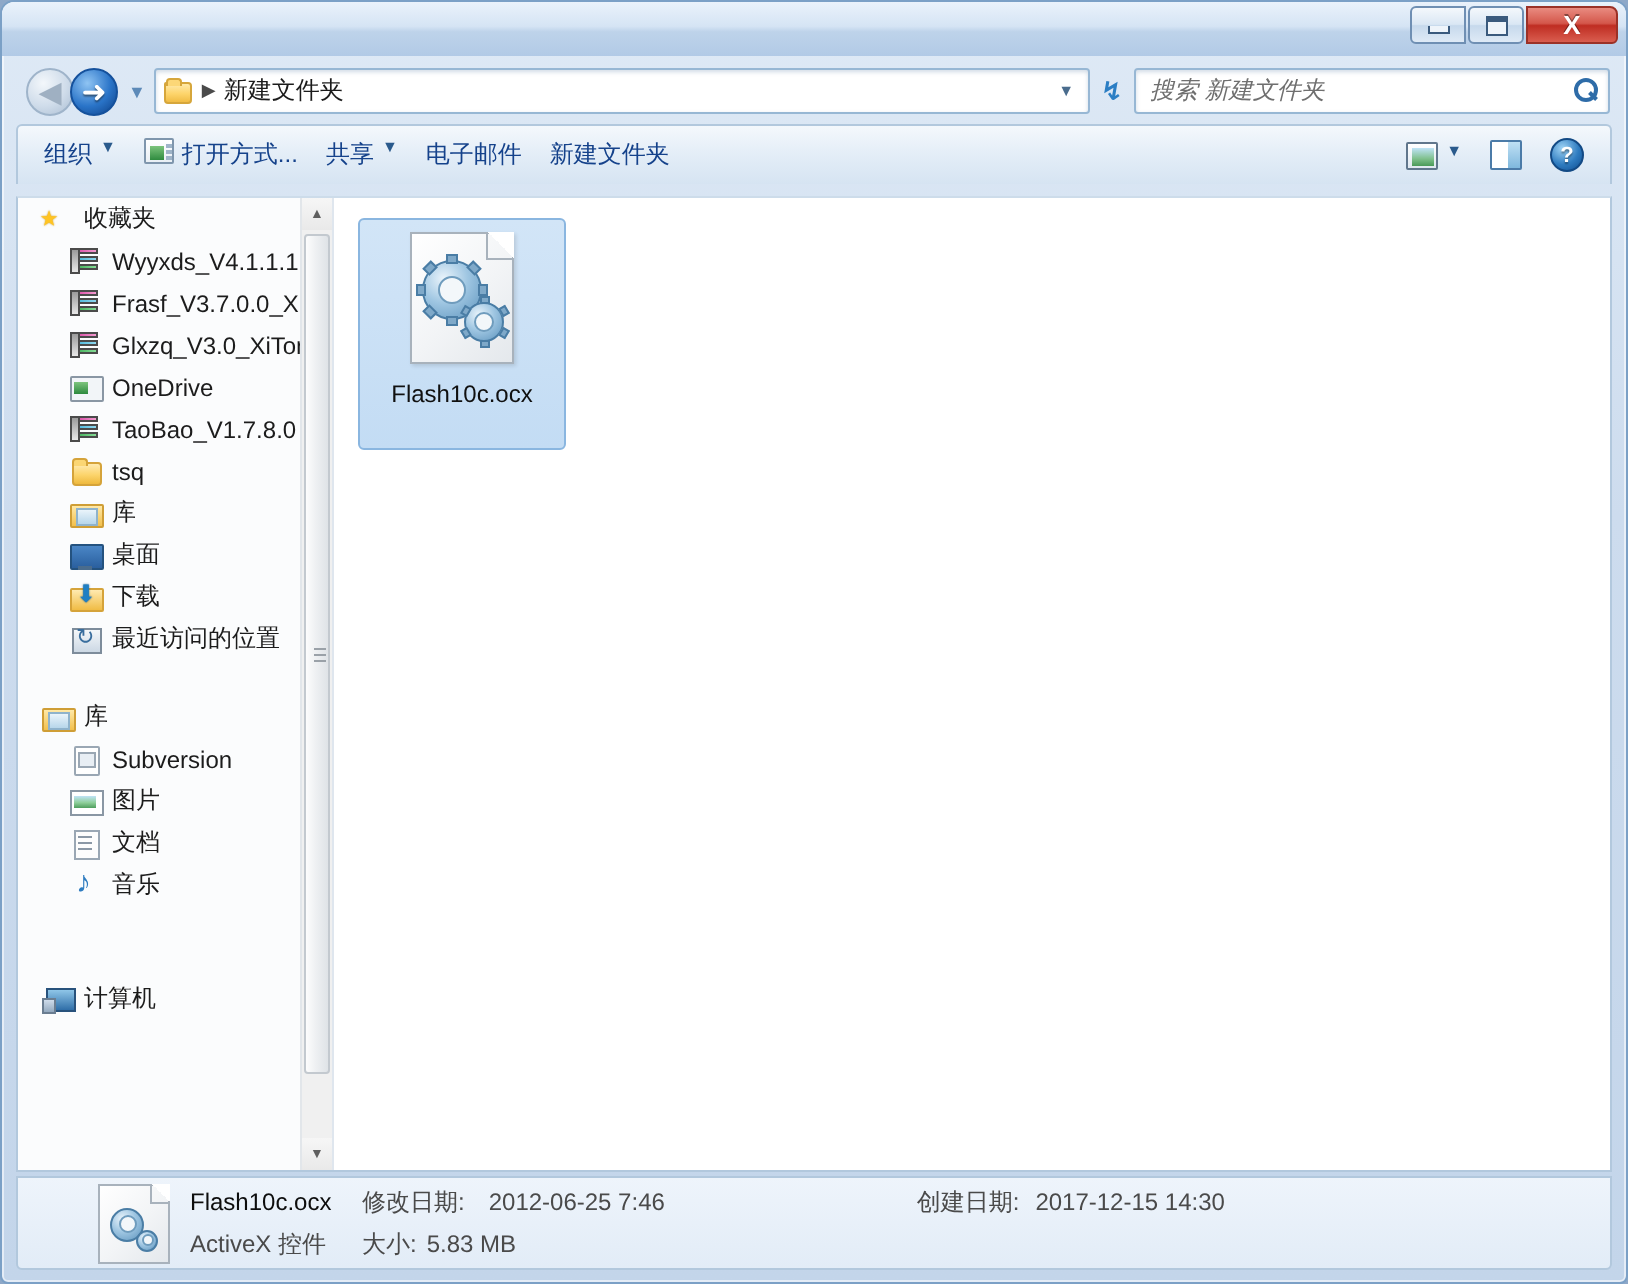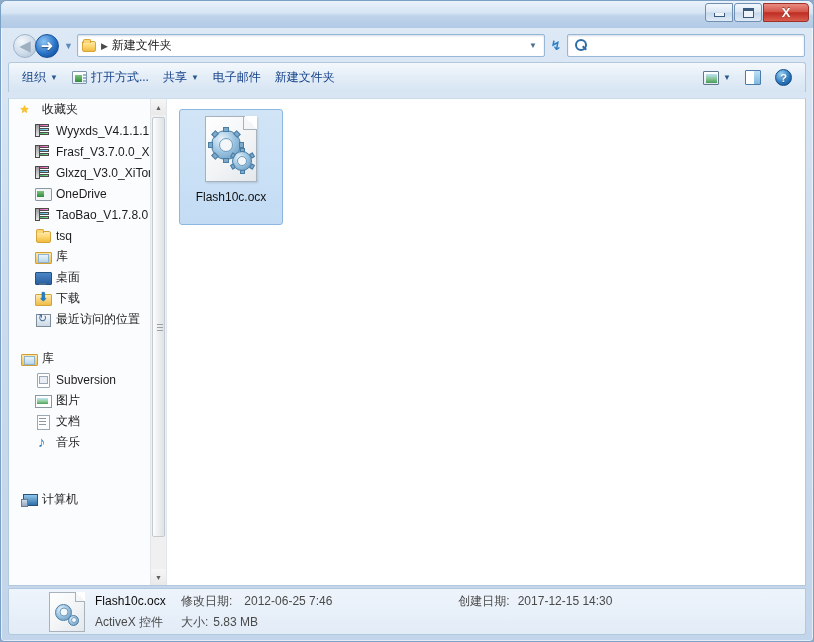--- a/index.html
+++ b/index.html
@@ -105,21 +105,21 @@
   }
   
   #toolbar {
     height: 30px; margin: 2px 7px 0 7px;
     background: linear-gradient(to bottom, #f4f8fc 0%, #e3edf7 50%, #d6e4f2 100%);
     border: 1px solid #b2c8dd; border-bottom: none;
     border-radius: 3px 3px 0 0;
     display: flex; align-items: center; padding: 0 6px;
   }
   .tbitem {
-    display: flex; align-items: center; gap: 4px;
+    display: flex; align-items: flex-start; gap: 4px;
     padding: 3px 7px; color: #15428b; font-size: 12px; border-radius: 3px;
     white-space: nowrap;
   }
   .tbcaret { font-size: 8px; color: #2a5a8c; }
   .tb-open-icon {
     width: 15px; height: 13px; border: 1px solid #7f96ad;
     background: linear-gradient(to bottom,#ffffff 0%, #e9eff5 100%);
     position: relative; border-radius: 1px;
   }
   .tb-open-icon::before{
@@ -436,20 +436,21 @@
       <span class="crumb-sep">▶</span>
       <span class="crumb-text">新建文件夹</span>
       <span id="addr-drop">▼</span>
     </div>
 
     <div id="refreshbtn">
       <span>↯</span>
     </div>
 
     <div id="searchbox">
+      <span class="ph">搜索 新建文件夹</span>
       <span class="magnifier"></span>
     </div>
   </div>
 
   <div id="toolbar">
     <div class="tbitem">
       <span>组织</span>
       <span class="tbcaret">▼</span>
     </div>
     <div class="tbitem">

